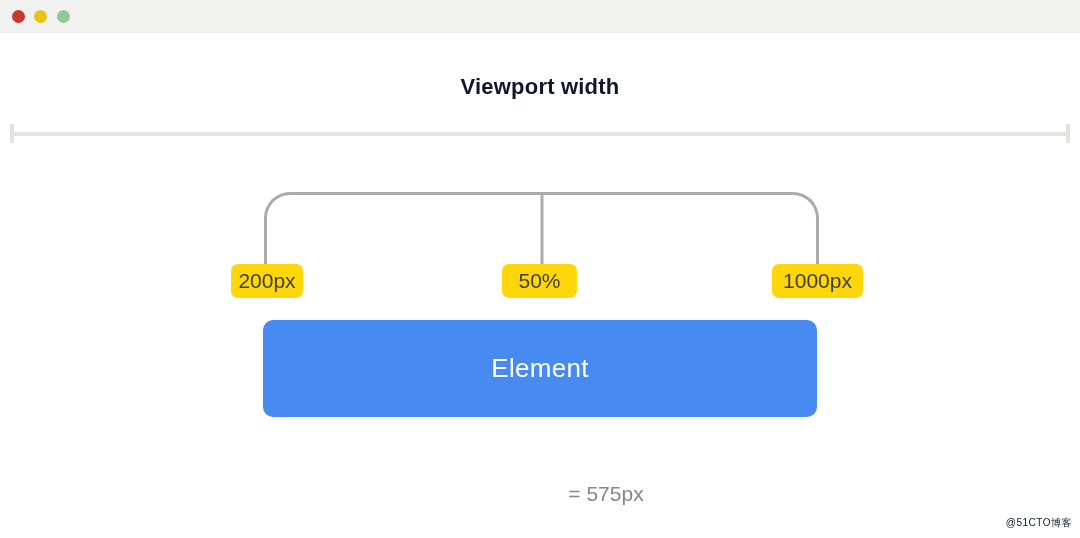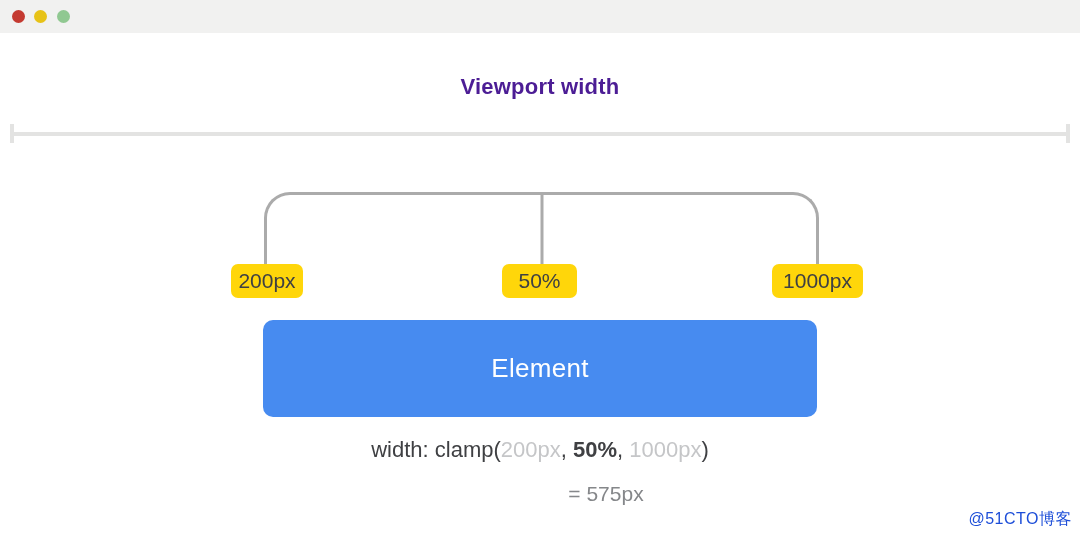--- a/index.html
+++ b/index.html
@@ -32,21 +32,21 @@
   .dot-green  { left: 57px; background: #90c891; }
 
   
   .page-title {
     position: absolute;
     top: 74px; left: 0;
     width: 100%;
     text-align: center;
     font-size: 22px;
     font-weight: bold;
-    color: #4c1d95;
+    color: #0f172a;
     letter-spacing: 0.2px;
   }
 
   
   .ruler-line {
     position: absolute;
     top: 132px; left: 10px;
     width: 1060px; height: 4px;
     background: #e3e3e2;
   }
@@ -145,22 +145,22 @@
     text-indent: 100px;
     font-size: 21px;
     color: #85878a;
     padding-left: 32px;
   }
 
   
   .watermark {
     position: absolute;
     right: 8px; bottom: 8px;
-    font-size: 16px;
-    color: #1d4ed8;
+    font-size: 10px;
+    color: #0f172a;
     letter-spacing: 0.5px;
   }
 </style>
 </head>
 <body>
 
 <div class="stage">
 
   <div class="titlebar">
     <span class="dot dot-red"></span>
@@ -177,19 +177,18 @@
   <div class="bracket">
     <span class="bracket-center-line"></span>
   </div>
 
   <div class="value-badge badge-min">200px</div>
   <div class="value-badge badge-pref">50%</div>
   <div class="value-badge badge-max">1000px</div>
 
   <div class="element-box">Element</div>
 
-  <div class="formula"><span>width: clamp(</span><span class="muted">200px</span><span>, </span><span class="bold">50%</span><span>, </span><span class="muted">1000px</span><span>)</span></div>
 
   <div class="result">= 575px</div>
 
   <div class="watermark">@51CTO博客</div>
 
 </div>
 
 </body></html>

